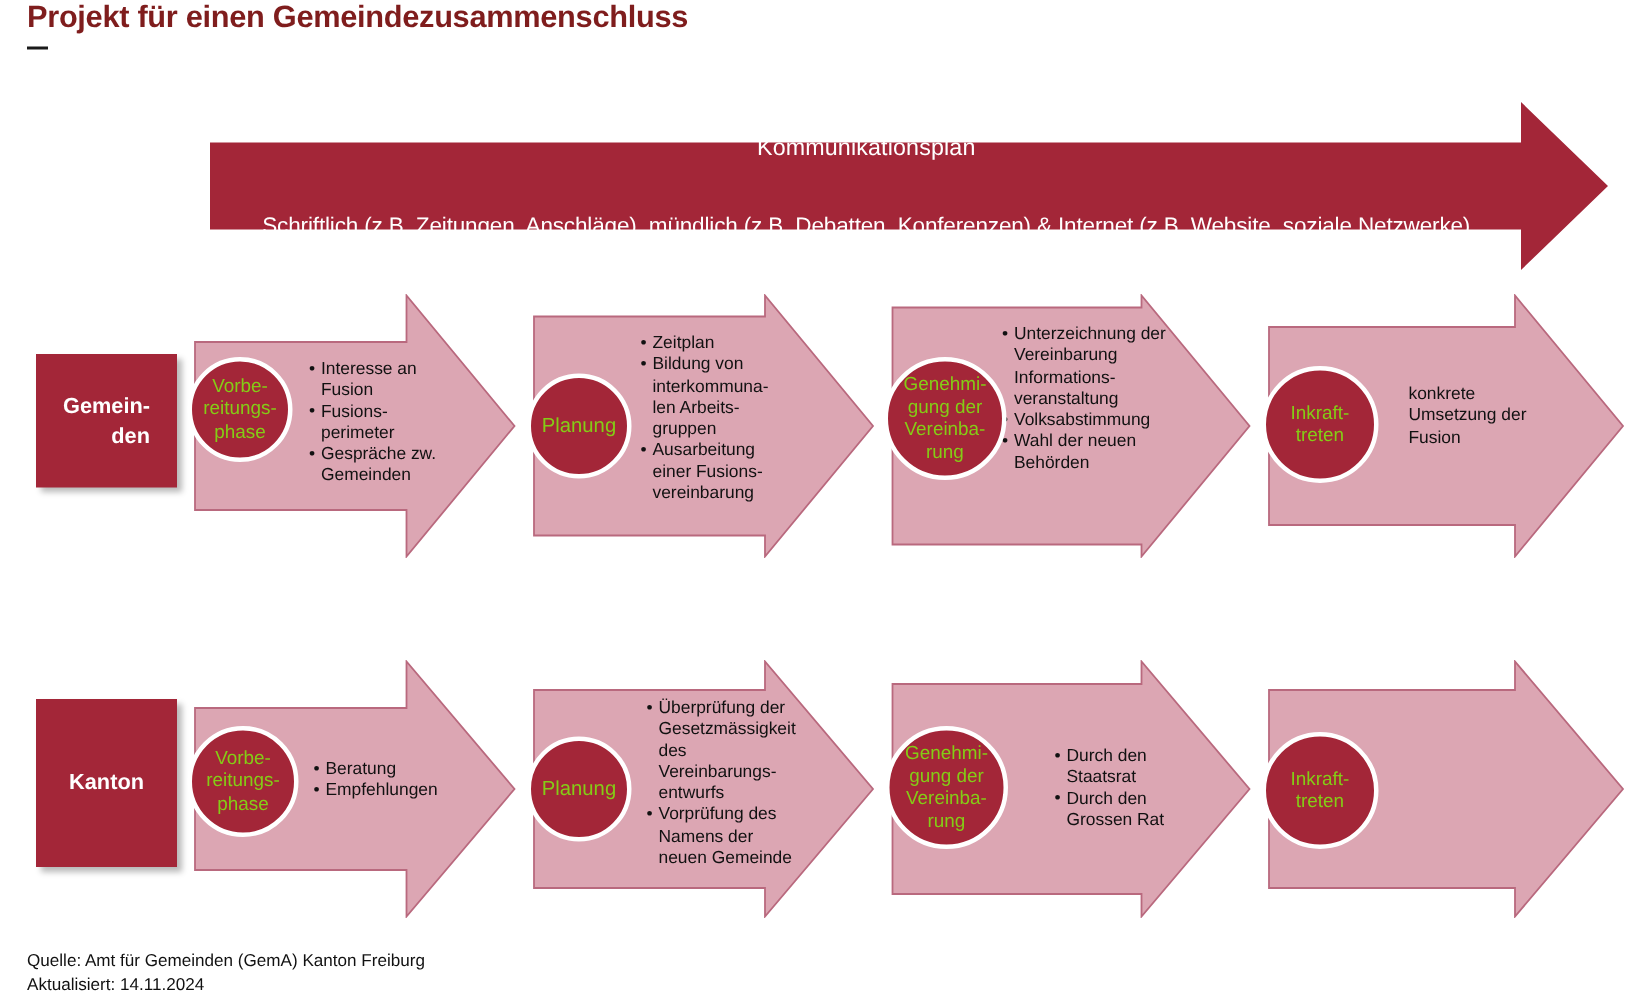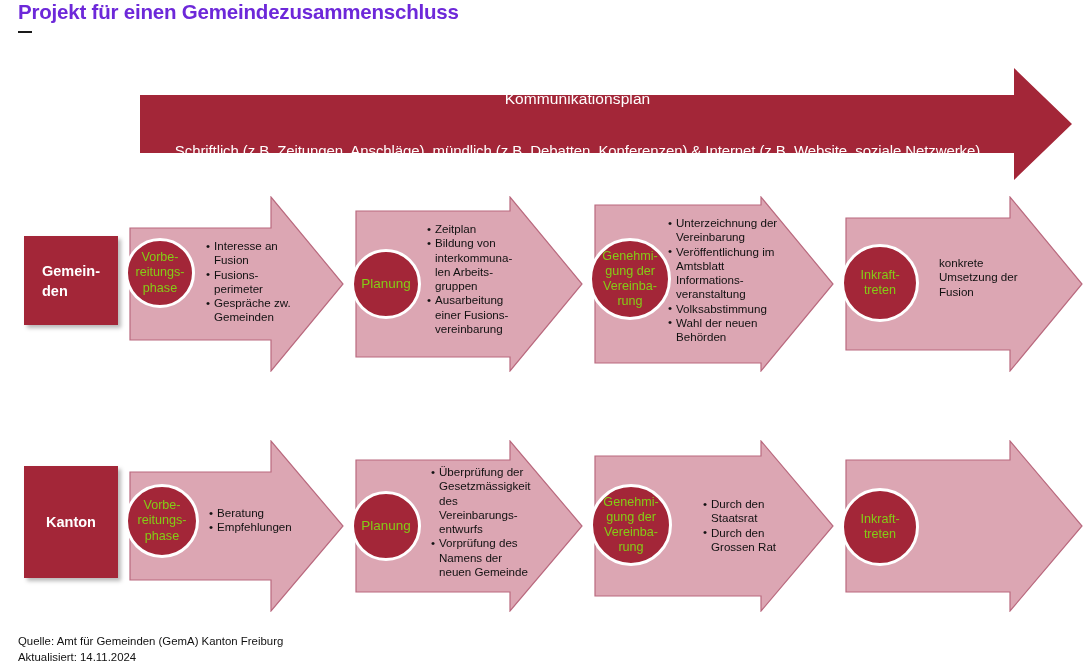--- a/index.html
+++ b/index.html
@@ -15,21 +15,21 @@
     overflow: hidden;
   }
 
   
   .page-title {
     position: absolute;
     left: 18px; top: 0px;
     font-size: 20.5px;
     font-weight: bold;
     letter-spacing: -0.2px;
-    color: #6d28d9;
+    color: #7f1d1d;
     white-space: nowrap;
   }
   .title-rule {
     position: absolute;
     left: 18px; top: 31px;
     width: 14px; height: 2px;
     background: #1a1a1a;
   }
 
   
@@ -67,21 +67,21 @@
   .row { position: absolute; left: 0; width: 1086px; }
   #row-gemeinden { top: 196px; height: 176px; }
   #row-kanton   { top: 440px; height: 172px; }
 
   
   .label-box {
     position: absolute;
     background: #A32638;
     color: #fff;
     display: flex; align-items: center; justify-content: center;
-    text-align: left;
+    text-align: right;
     font-weight: bold;
     font-size: 14.5px;
     line-height: 1.38;
     box-shadow: 3px 3px 4px rgba(0,0,0,0.28);
   }
   #label-gemeinden { left: 24px; top: 40px; width: 94px; height: 89px; }
   #label-kanton    { left: 24px; top: 26px; width: 94px; height: 112px; }
 
   
   .stage { position: absolute; top: 0; }
@@ -201,21 +201,20 @@
     <div class="stage-circle small-txt" style="left:-5px; top:42px; width:82px; height:82px;">
       <span>
         <span>Genehmi-</span><br>
         <span>gung der</span><br>
         <span>Vereinba-</span><br>
         <span>rung</span>
       </span>
     </div>
     <ul class="bullets" style="left:75px; top:20px; width:110px;">
       <li class="bulleted">Unterzeichnung der Vereinbarung</li>
-      <li class="bulleted">Veröffentlichung im Amtsblatt</li>
       <li class="nobullet">Informations-veranstaltung</li>
       <li class="bulleted">Volksabstimmung</li>
       <li class="bulleted">Wahl der neuen Behörden</li>
     </ul>
   </div>
 
   <div class="stage" style="left:845px; width:238px; height:176px;">
     <svg class="chev" width="238" height="176" viewBox="0 0 238 176">
       <polygon class="chev-poly" points="1,22 165,22 165,1 237,88 165,175 165,154 1,154"></polygon>
     </svg>

